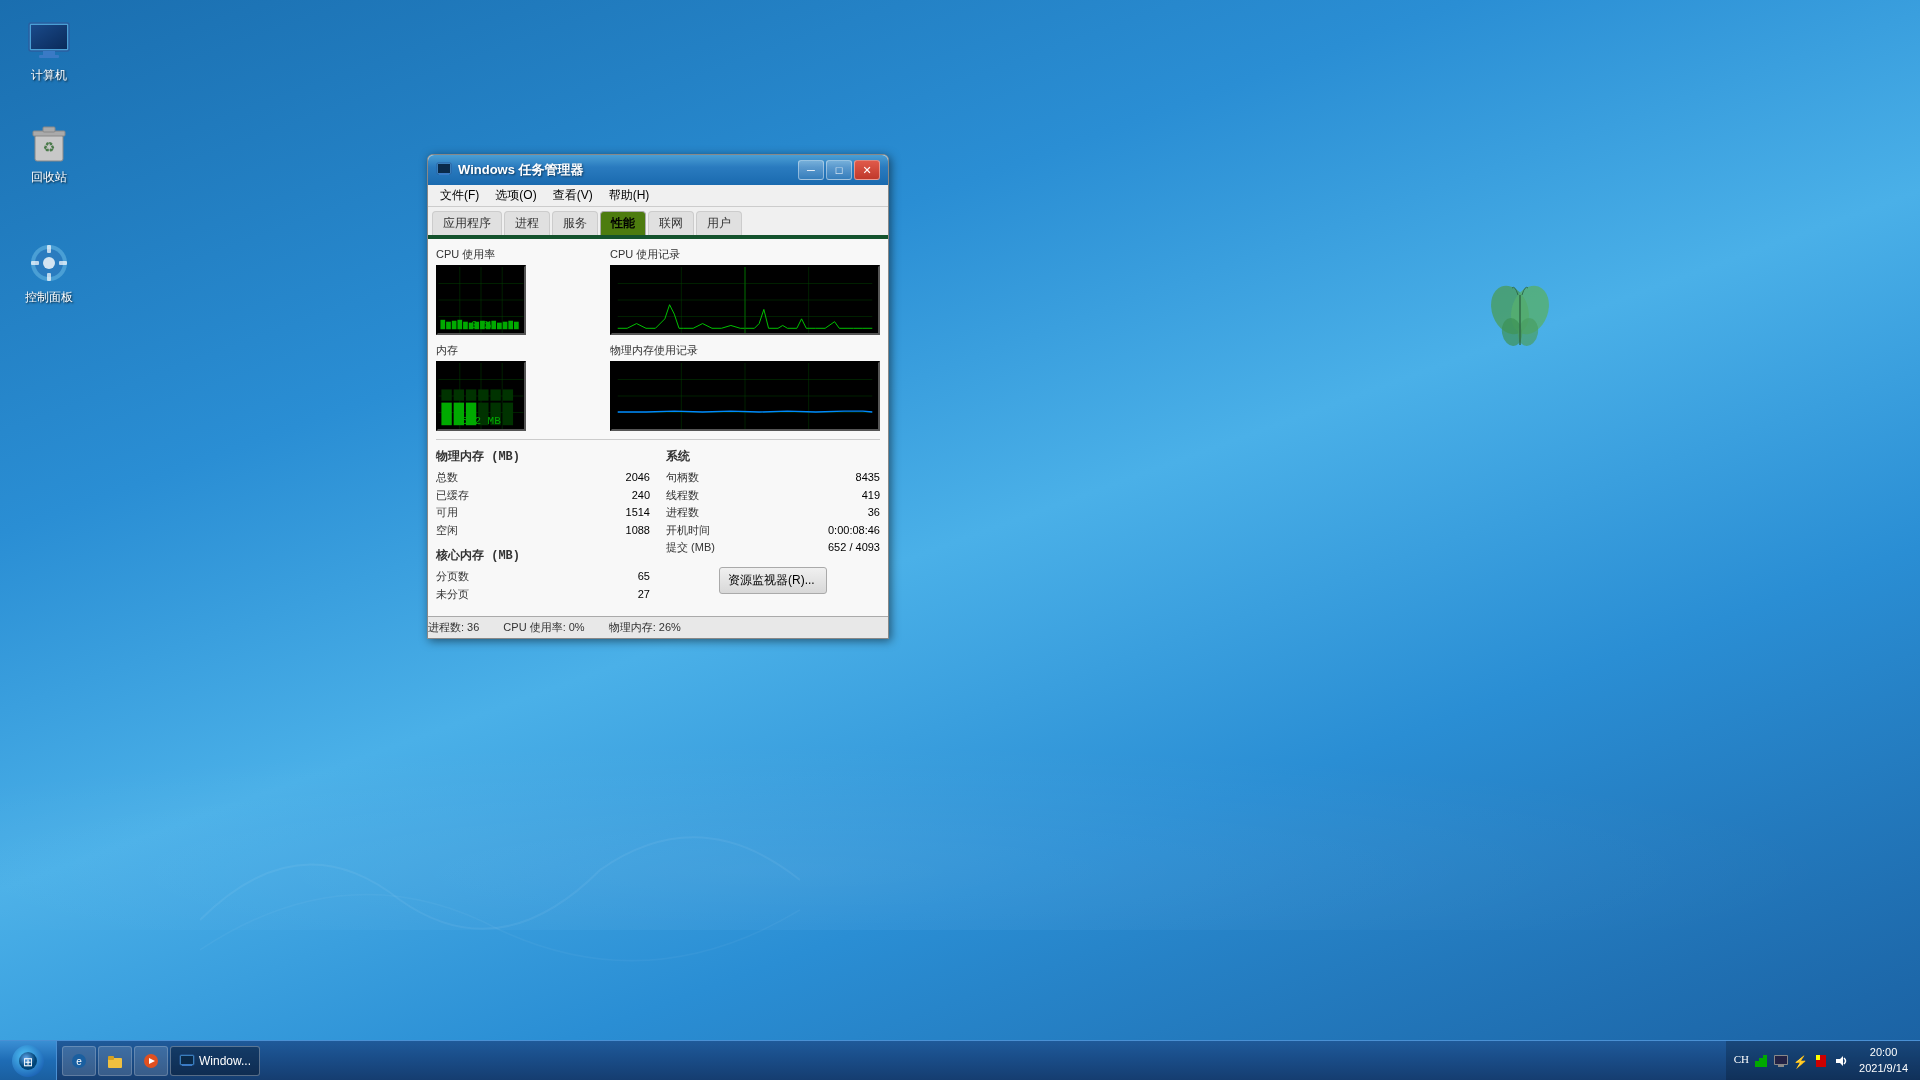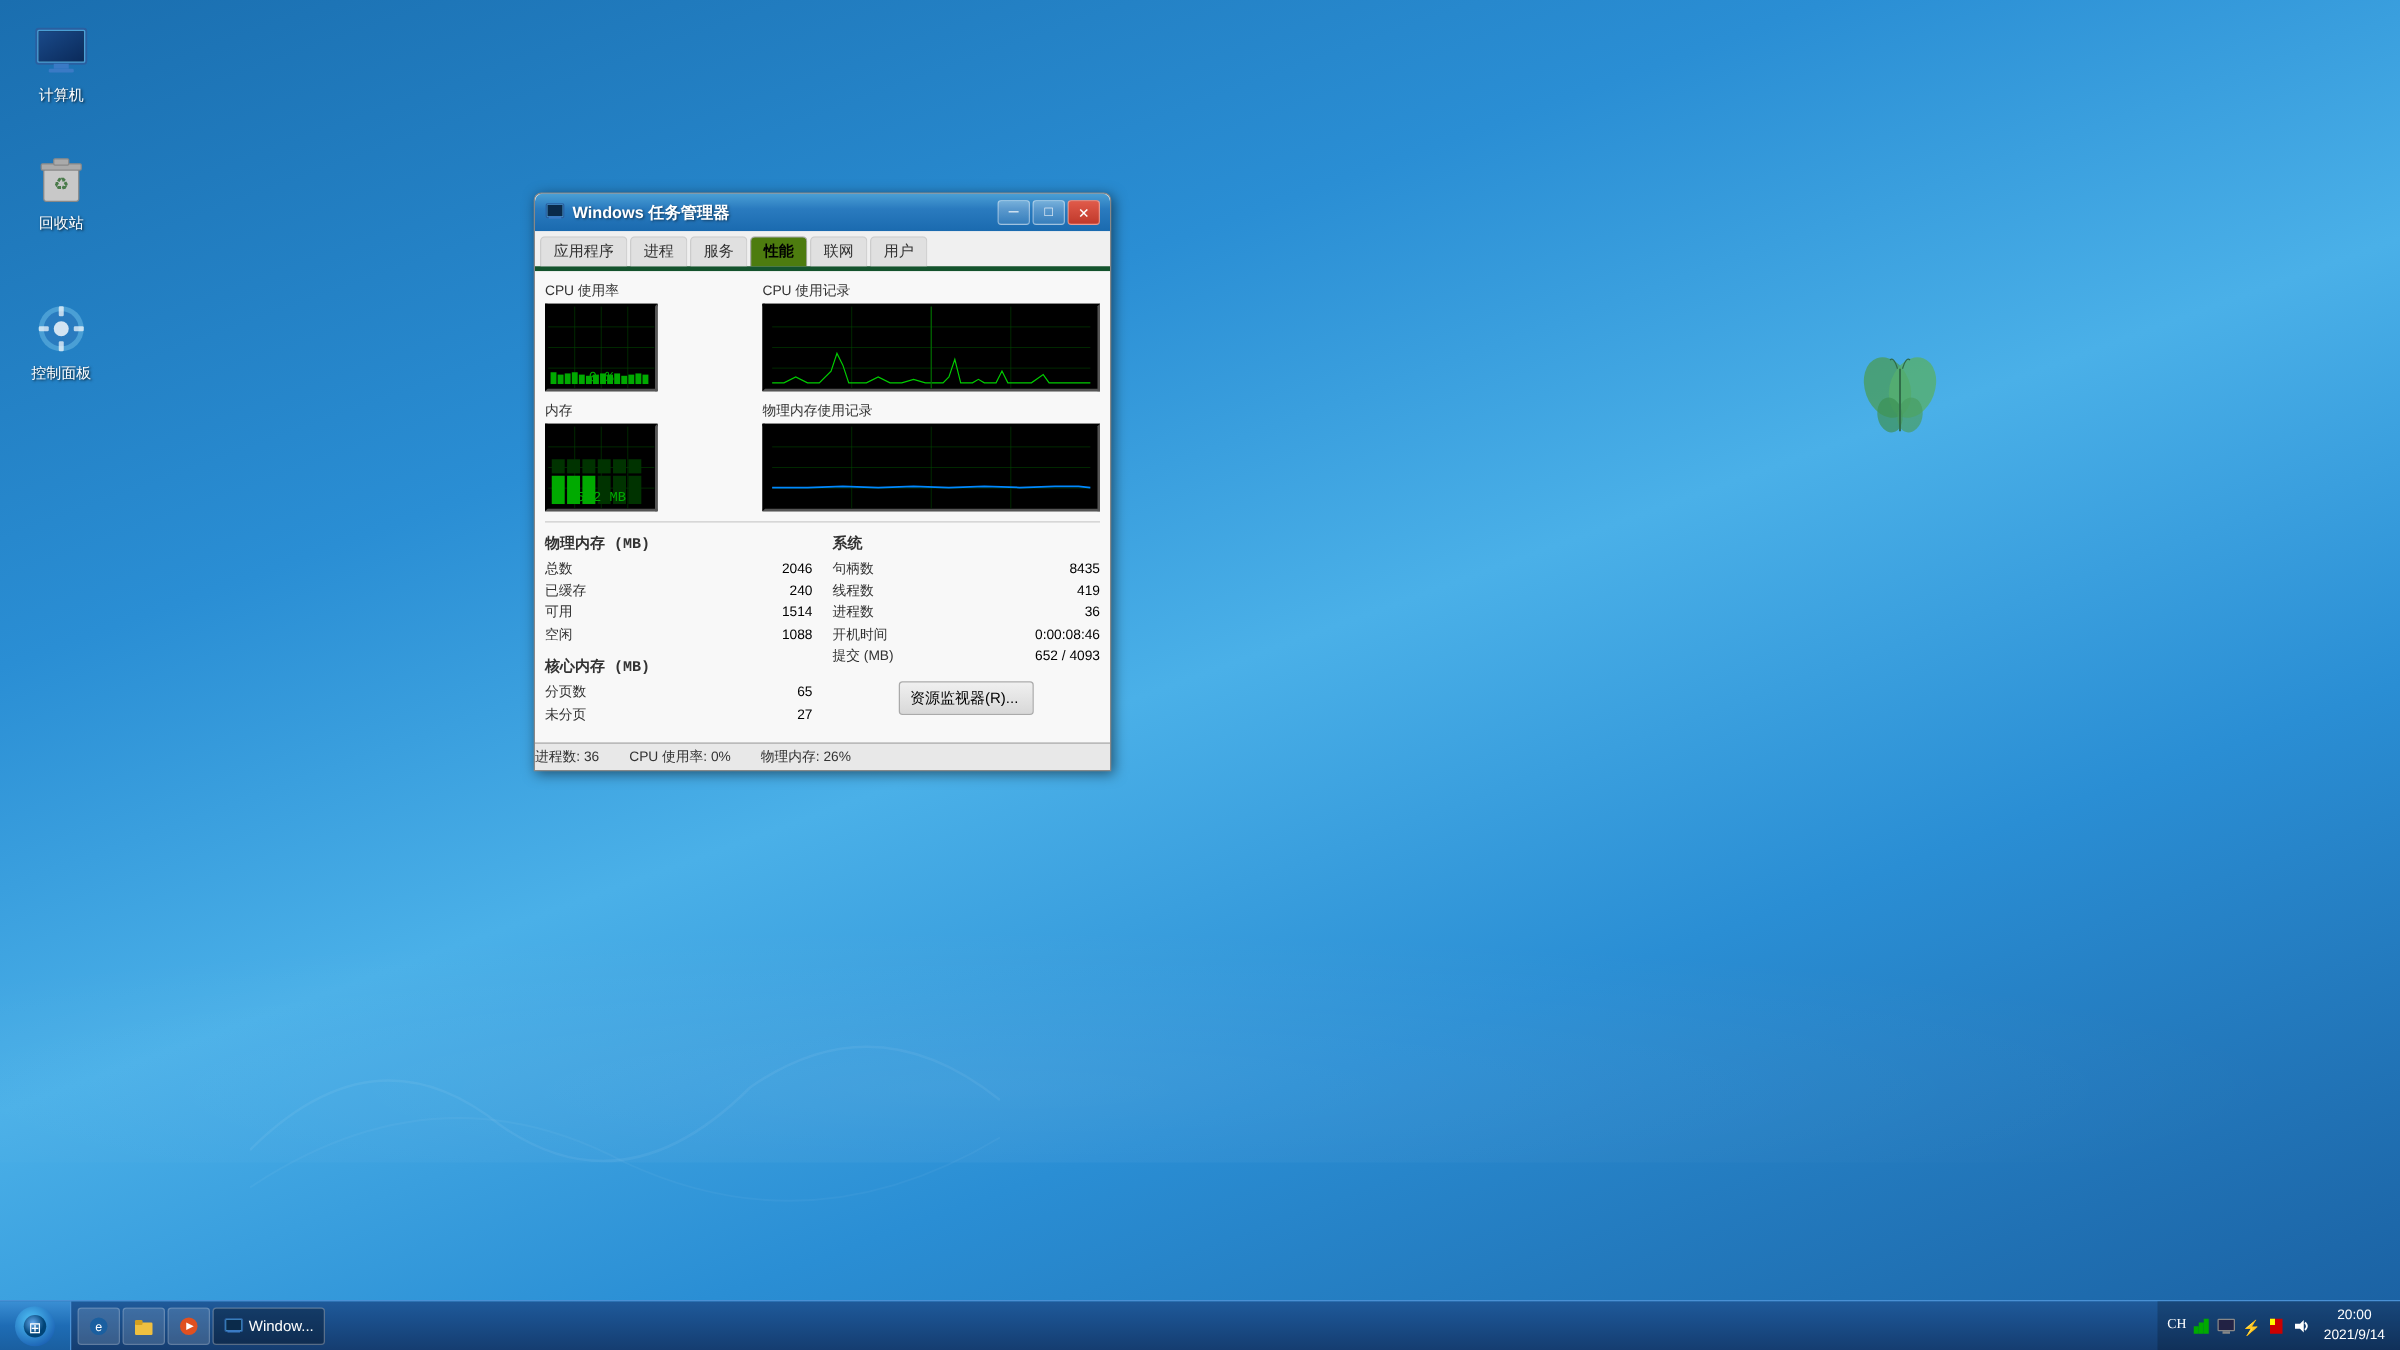--- a/index.html
+++ b/index.html
@@ -51,20 +51,21 @@
       align-items: center;
       justify-content: center;
     }
 
     .icon-label {
       color: white;
       font-size: 12px;
       text-align: center;
       text-shadow: 1px 1px 2px rgba(0,0,0,0.8);
       line-height: 1.3;
+      font-family: Liberation Mono, monospace;
     }
 
     
     .taskbar {
       position: absolute;
       bottom: 0;
       left: 0;
       right: 0;
       height: 40px;
       background: linear-gradient(to bottom, #1f5a9a 0%, #1a4e8a 40%, #153d70 100%);
@@ -465,20 +466,26 @@
         </svg>
       </div>
       <span class="title-text">Windows 任务管理器</span>
       <div class="window-controls">
         <div class="win-btn">─</div>
         <div class="win-btn">□</div>
         <div class="win-btn close">✕</div>
       </div>
     </div>
 
+    <div class="menu-bar">
+      <span class="menu-item">文件(F)</span>
+      <span class="menu-item">选项(O)</span>
+      <span class="menu-item">查看(V)</span>
+      <span class="menu-item">帮助(H)</span>
+    </div>
 
     <div class="tab-bar">
       <div class="tab">应用程序</div>
       <div class="tab">进程</div>
       <div class="tab">服务</div>
       <div class="tab active">性能</div>
       <div class="tab">联网</div>
       <div class="tab">用户</div>
     </div>
 

